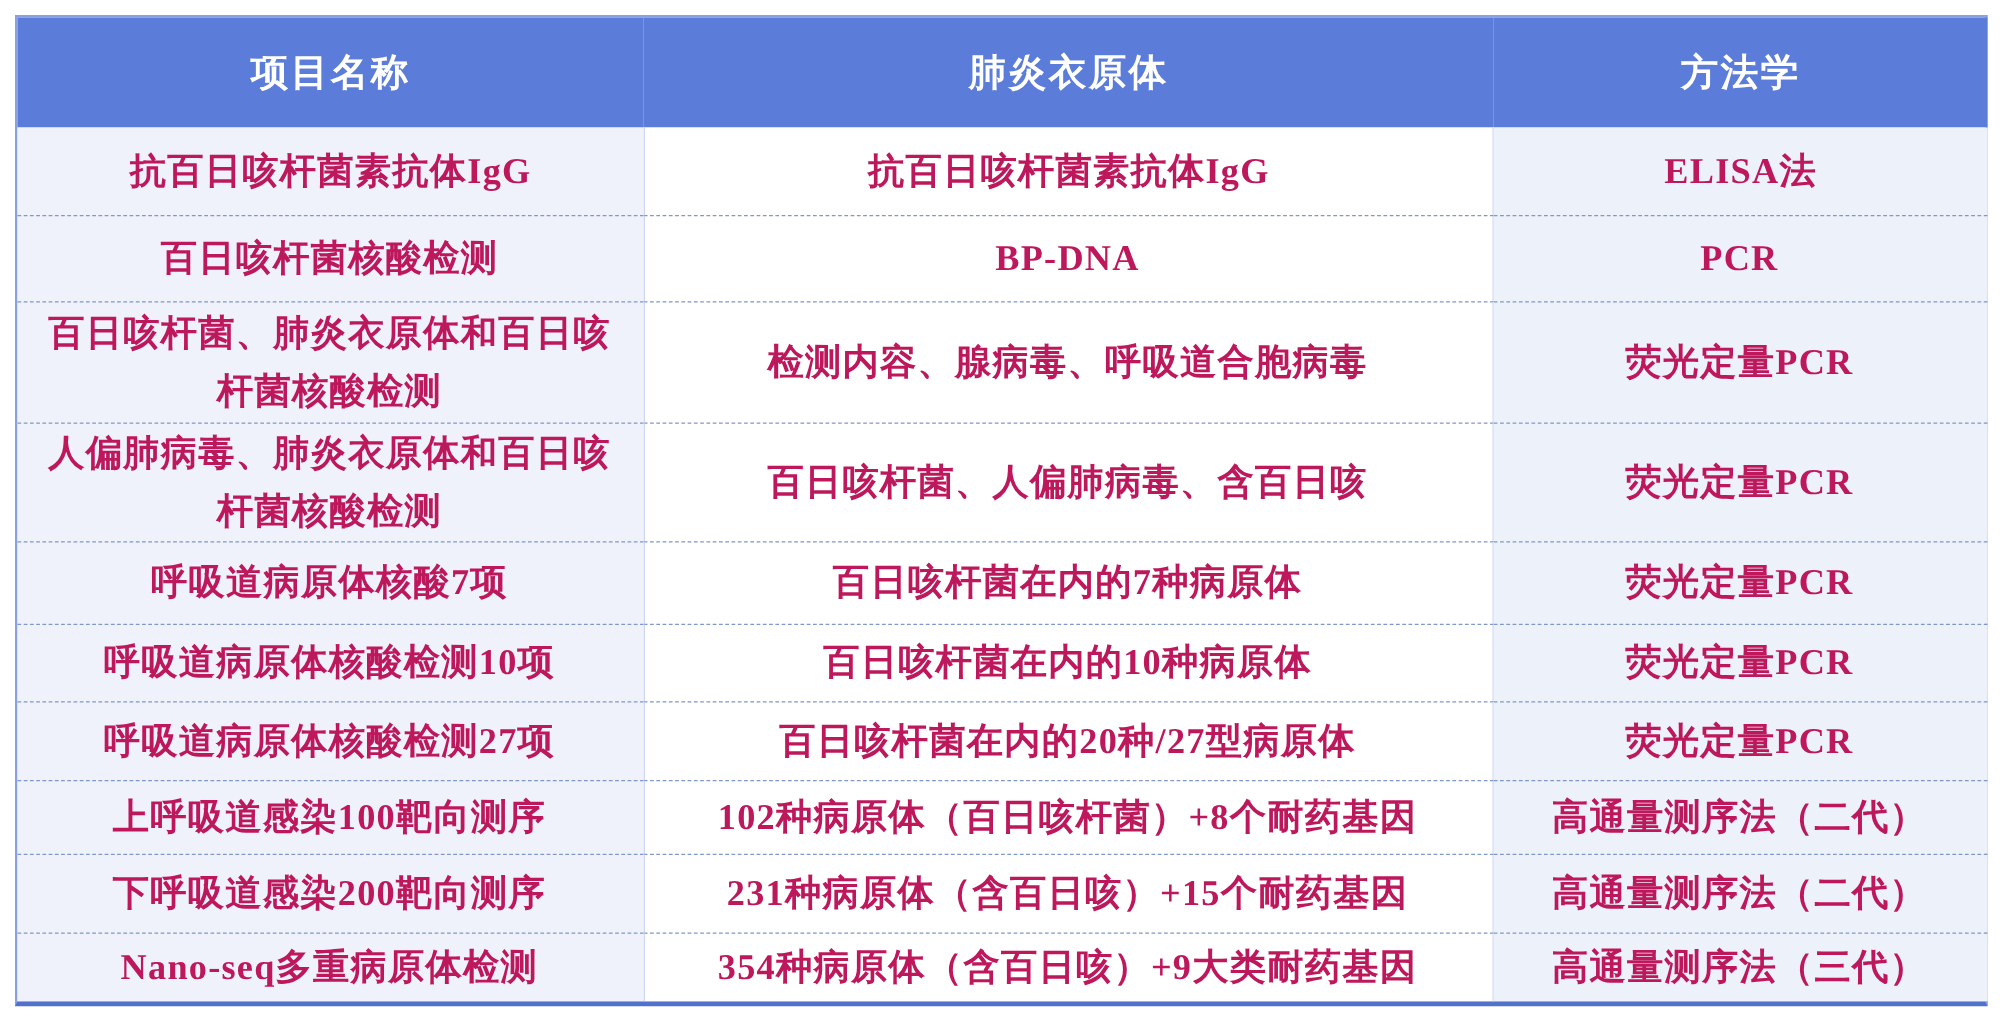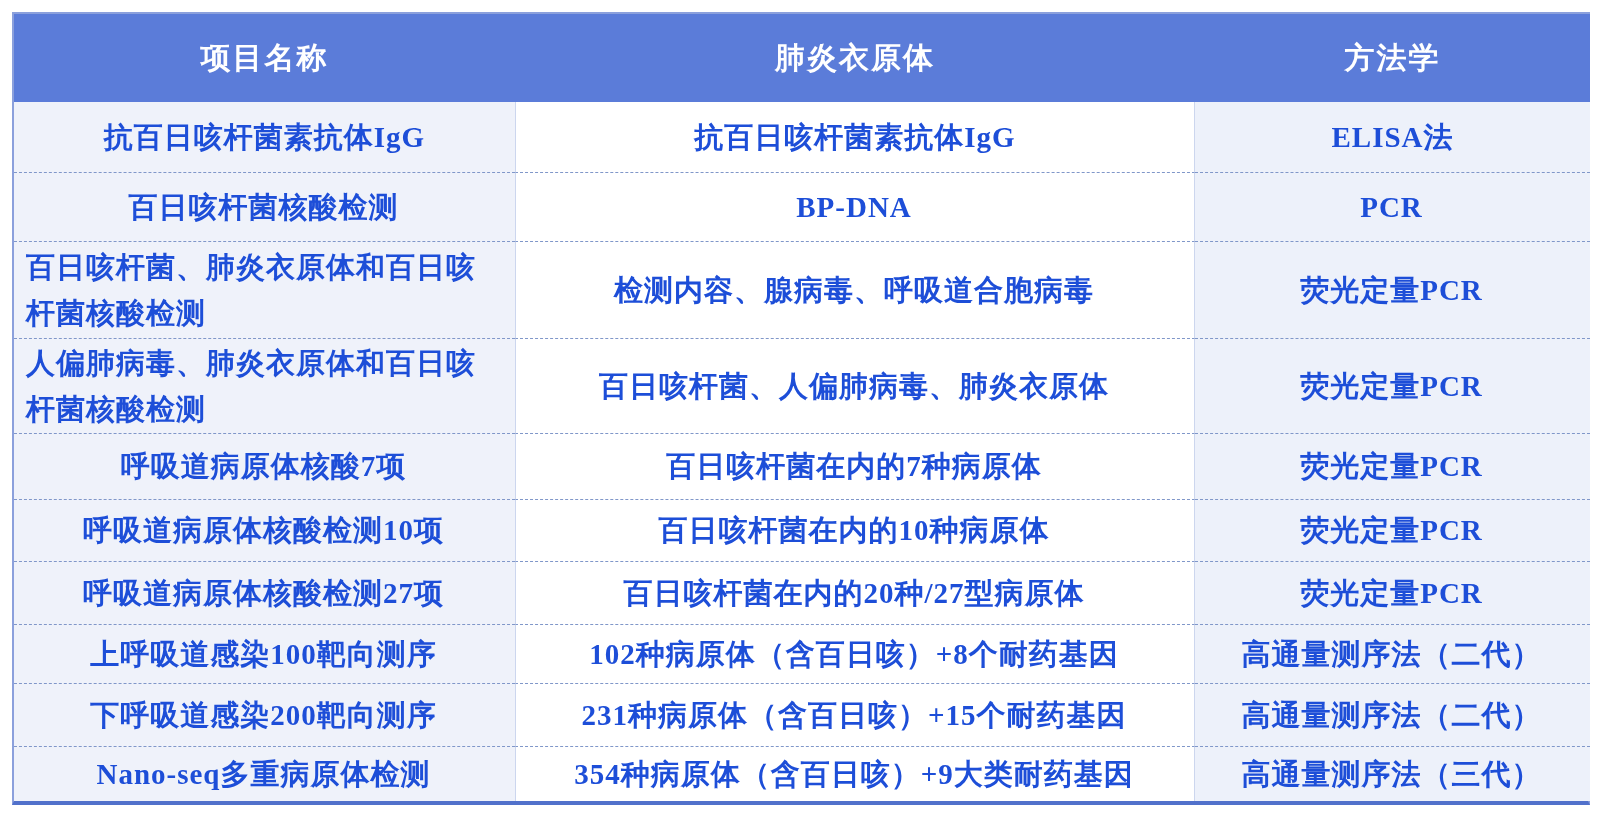--- a/index.html
+++ b/index.html
@@ -24,25 +24,26 @@
   .hcell {
     background: #5b7cd9;
     color: #ffffff;
     font-weight: bold;
     font-size: 30px;
     letter-spacing: 2px;
     display: flex; align-items: center; justify-content: center;
   }
   .cell {
     display: flex; align-items: center; justify-content: center;
+    text-align: center;
     font-weight: bold;
     font-size: 29px;
     letter-spacing: 1px;
     line-height: 1.6;
-    color: #1d4ed8;
+    color: #be185d;
     padding: 2px 14px;
   }
   .cell.name   { background: #eff2fa; }
   .cell.content{ background: #ffffff; border-left: 1px solid #ccd6ee; border-right: 1px solid #ccd6ee; }
   .cell.method { background: #edf1fa; }
   .row + .row .cell { border-top: 1px dashed #8097c9; padding-left: 12px; }
 </style>
 </head>
 <body>
 
@@ -68,21 +69,21 @@
     </div>
 
     <div class="row">
       <div class="cell name">百日咳杆菌、肺炎衣原体和百日咳杆菌核酸检测</div>
       <div class="cell content">检测内容、腺病毒、呼吸道合胞病毒</div>
       <div class="cell method">荧光定量PCR</div>
     </div>
 
     <div class="row">
       <div class="cell name">人偏肺病毒、肺炎衣原体和百日咳杆菌核酸检测</div>
-      <div class="cell content">百日咳杆菌、人偏肺病毒、肺炎衣原体</div>
+      <div class="cell content">百日咳杆菌、人偏肺病毒、含百日咳</div>
       <div class="cell method">荧光定量PCR</div>
     </div>
 
     <div class="row">
       <div class="cell name">呼吸道病原体核酸7项</div>
       <div class="cell content">百日咳杆菌在内的7种病原体</div>
       <div class="cell method">荧光定量PCR</div>
     </div>
 
     <div class="row">
@@ -92,21 +93,21 @@
     </div>
 
     <div class="row">
       <div class="cell name">呼吸道病原体核酸检测27项</div>
       <div class="cell content">百日咳杆菌在内的20种/27型病原体</div>
       <div class="cell method">荧光定量PCR</div>
     </div>
 
     <div class="row">
       <div class="cell name">上呼吸道感染100靶向测序</div>
-      <div class="cell content">102种病原体（含百日咳）+8个耐药基因</div>
+      <div class="cell content">102种病原体（百日咳杆菌）+8个耐药基因</div>
       <div class="cell method">高通量测序法（二代）</div>
     </div>
 
     <div class="row">
       <div class="cell name">下呼吸道感染200靶向测序</div>
       <div class="cell content">231种病原体（含百日咳）+15个耐药基因</div>
       <div class="cell method">高通量测序法（二代）</div>
     </div>
 
     <div class="row">

